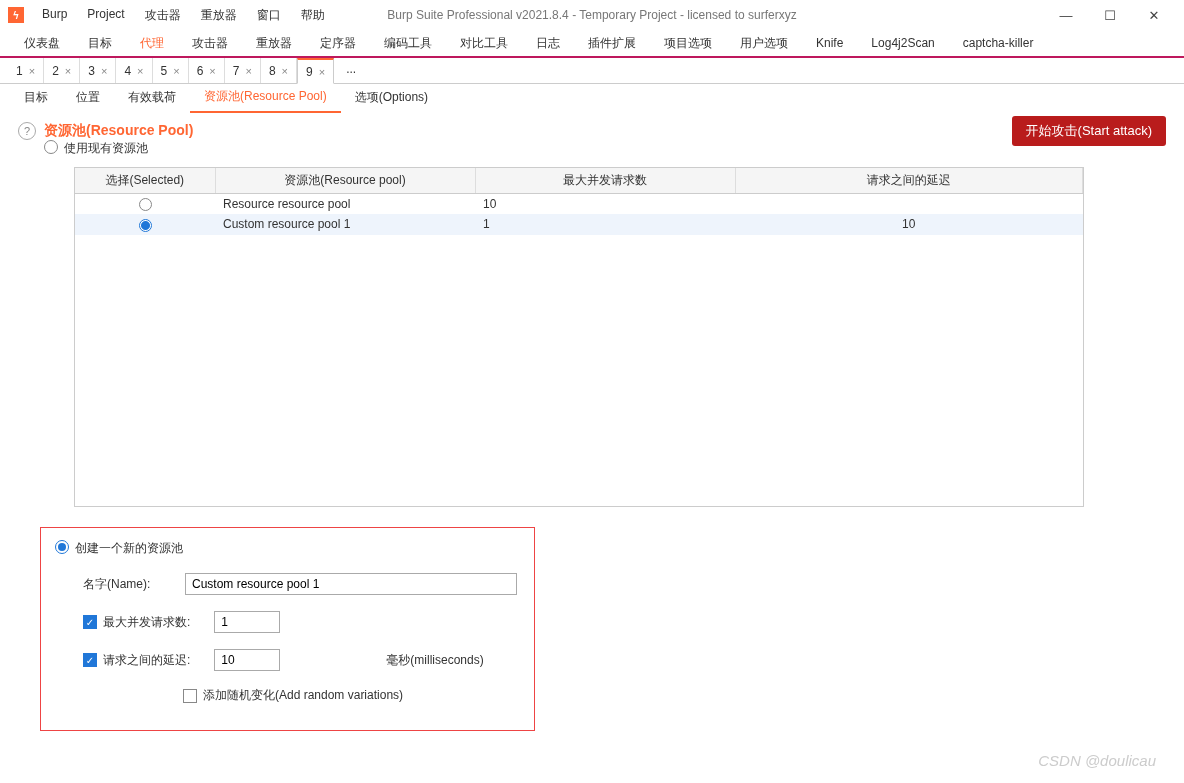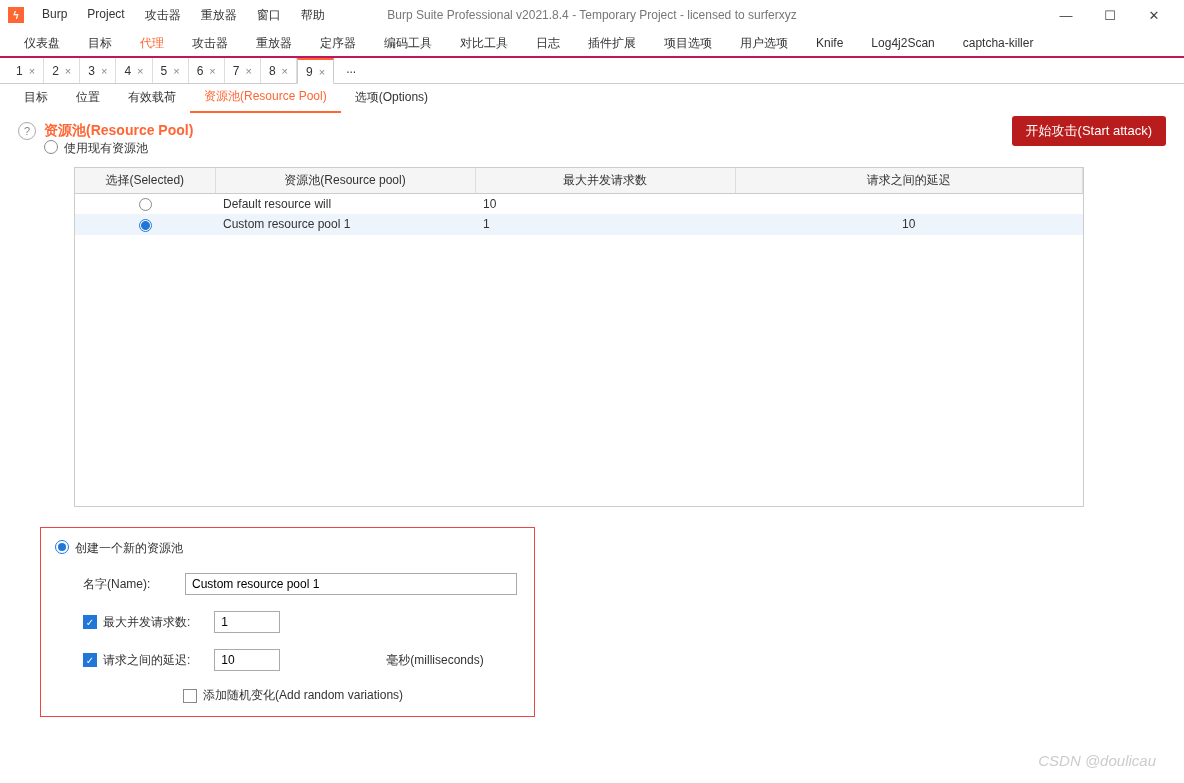--- a/index.html
+++ b/index.html
@@ -52,21 +52,21 @@
 tbody td { padding: 3px 8px; }
 tbody tr.sel { background: #eef4fc; }
 .col-sel { width: 140px; text-align: center; }
 .col-pool { width: 260px; }
 .col-req { width: 260px; }
 .col-delay { width: auto; text-align: center; }
 td .tradio { width: 13px; height: 13px; border: 1px solid #888; border-radius: 50%; display: inline-block; vertical-align: middle; }
 td .tradio.checked { border-color: #2077d8; background: radial-gradient(#2077d8 0 4px, #fff 5px); }
 
 
-.create-box { margin: 20px 0 0 22px; border: 1px solid #e44; width: 495px; padding: 12px 14px 12px; }
+.create-box { margin: 20px 0 0 22px; border: 1px solid #e44; width: 495px; padding: 12px 14px 26px; }
 .create-box .radio-row { margin-left: 0; }
 .field-row { display: flex; align-items: center; margin: 16px 0 0 28px; gap: 6px; }
 .field-label { width: 96px; }
 .text-input { border: 1px solid #aaa; padding: 3px 6px; font-size: 12px; }
 .text-input.wide { width: 332px; }
 .text-input.narrow { width: 66px; }
 .checkbox { width: 14px; height: 14px; border: 1px solid #888; display: inline-flex; align-items: center; justify-content: center; background: #fff; }
 .checkbox.checked { background: #2077d8; border-color: #2077d8; color: #fff; font-size: 10px; }
 .checkbox.checked::after { content: "✓"; }
 .unit-label { margin-left: 100px; }
@@ -178,21 +178,21 @@
         <tr>
           <th class="col-sel">选择(Selected)</th>
           <th class="col-pool">资源池(Resource pool)</th>
           <th class="col-req">最大并发请求数</th>
           <th class="col-delay">请求之间的延迟</th>
         </tr>
       </thead>
       <tbody>
         <tr>
           <td class="col-sel"><span class="tradio"></span></td>
-          <td>Default resource will</td>
+          <td>Resource resource pool</td>
           <td>10</td>
           <td class="col-delay"></td>
         </tr>
         <tr class="sel">
           <td class="col-sel"><span class="tradio checked"></span></td>
           <td>Custom resource pool 1</td>
           <td>1</td>
           <td class="col-delay">10</td>
         </tr>
       </tbody>

